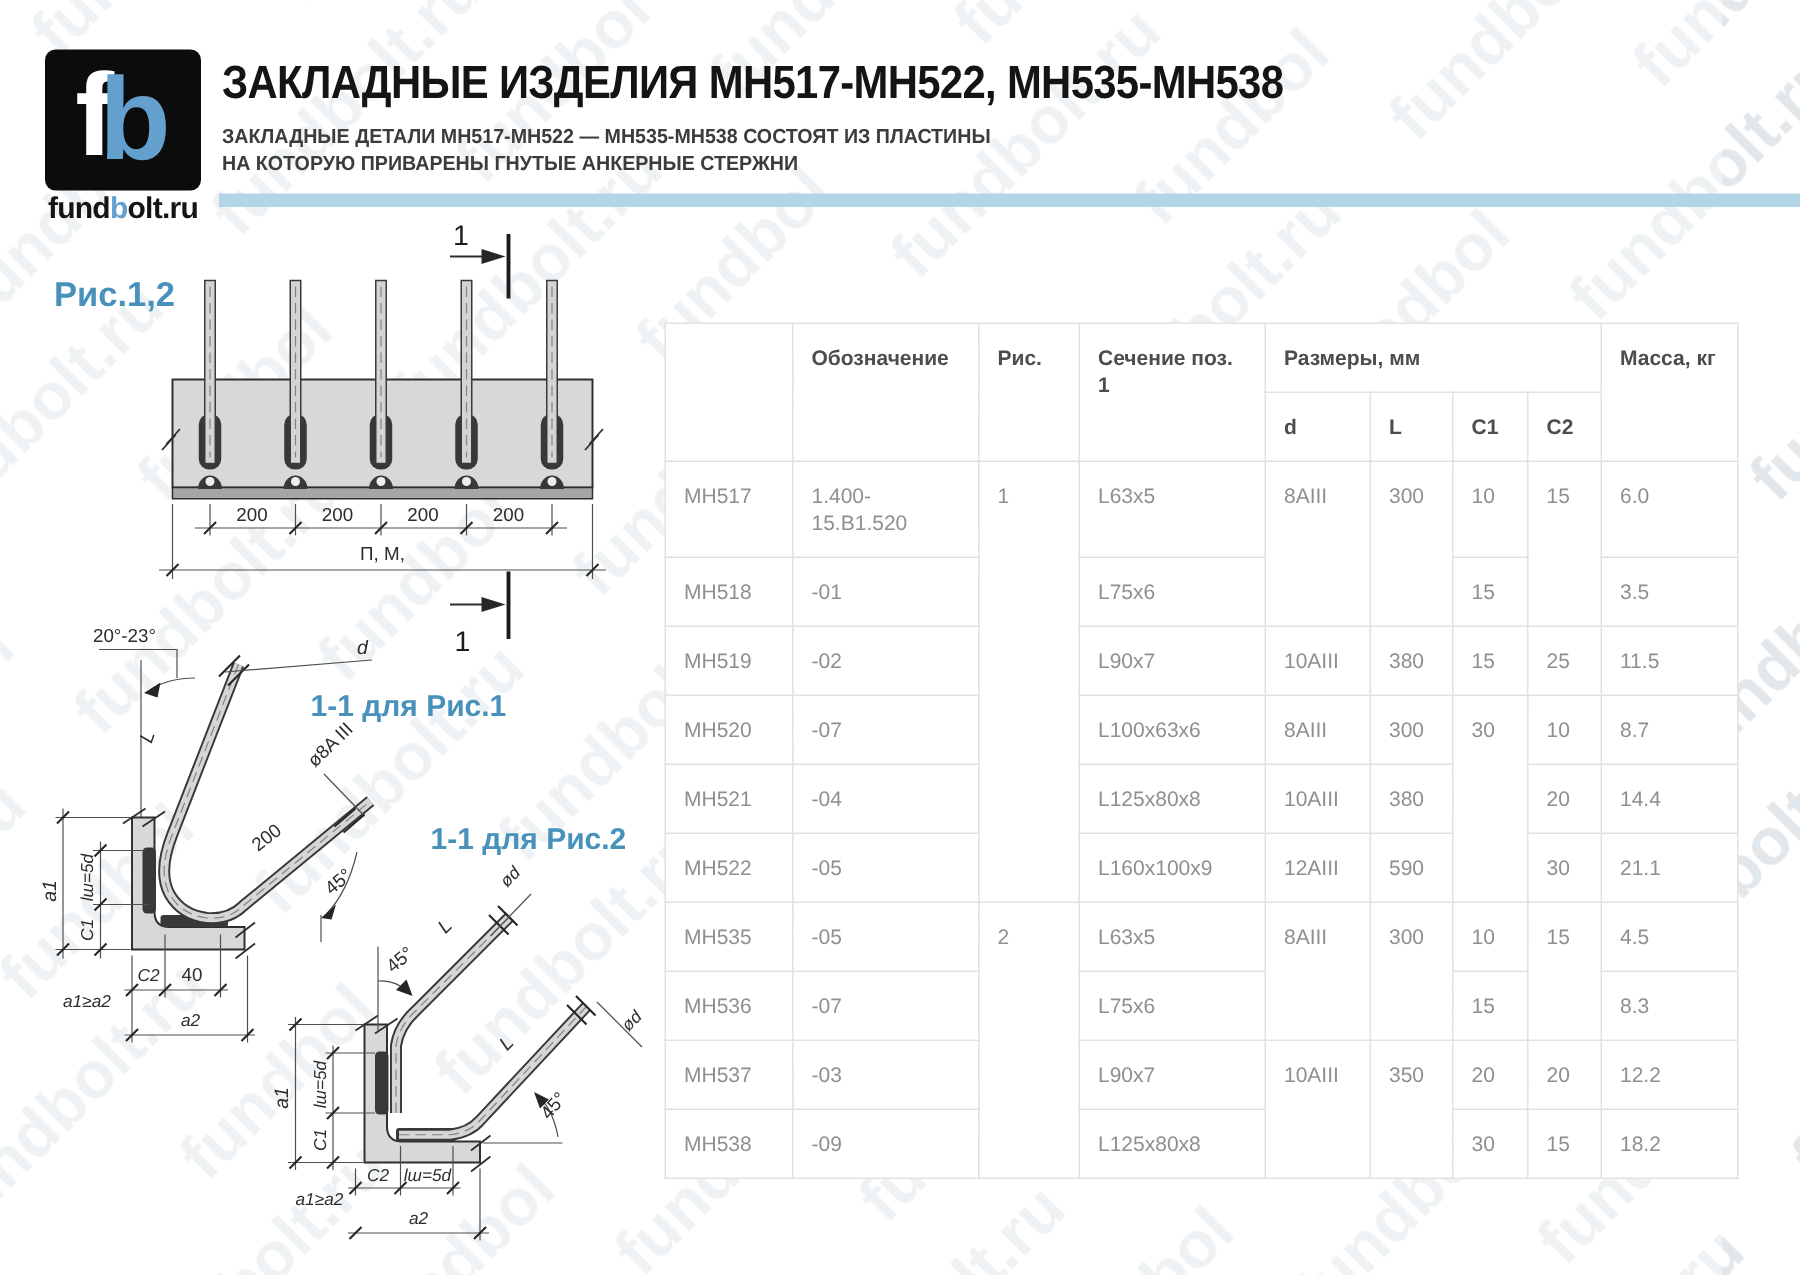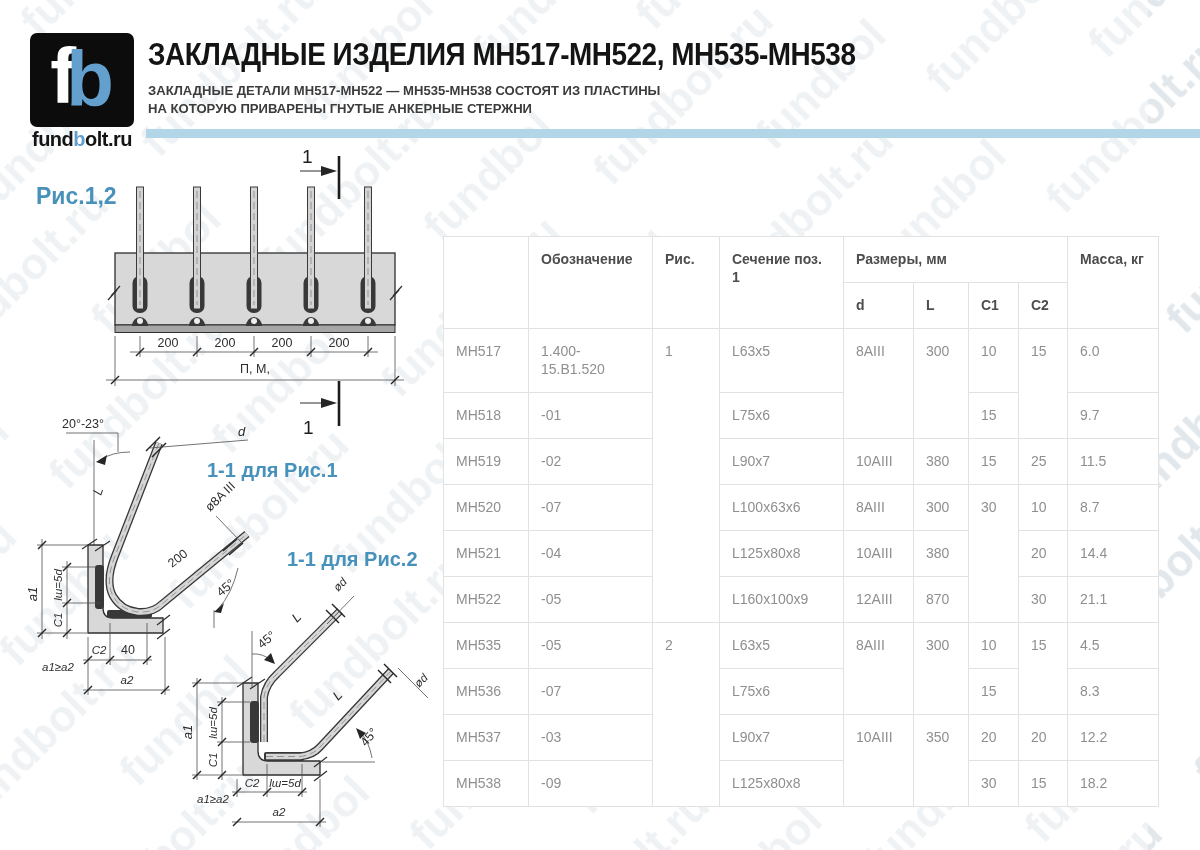--- a/index.html
+++ b/index.html
@@ -18,21 +18,21 @@
   .logo-domain{position:absolute;left:22px;top:128px;width:120px;text-align:center;
     font-size:20px;font-weight:bold;color:#141414;letter-spacing:-.5px;z-index:2;}
   .logo-domain .b{color:#64a0ce;}
   .page-title{position:absolute;left:148px;top:37px;font-size:31px;font-weight:bold;color:#141414;
     letter-spacing:-.5px;white-space:nowrap;transform:scaleX(.9);transform-origin:0 50%;z-index:2;}
   .page-subtitle{position:absolute;left:148px;top:82px;font-size:13.5px;font-weight:bold;color:#3c3c3c;
     line-height:18px;transform:scaleX(.97);transform-origin:0 0;z-index:2;}
   .blue-bar{position:absolute;left:146px;top:129px;width:1054px;height:9px;background:#b2d5e7;z-index:1;}
   
   .spec-table{position:absolute;left:443px;top:215px;z-index:2;border-collapse:collapse;table-layout:fixed;
-    font-size:14px;line-height:18px;margin-top:21px;}
+    font-size:14px;line-height:18px;}
   .spec-table th,.spec-table td{border:1px solid #e2e2e2;background:#ffffff;vertical-align:top;
     text-align:left;padding:13px 12px 14px 12px;overflow:hidden;}
   .spec-table th{color:#4d4d4d;font-weight:bold;}
   .spec-table td{color:#8f8f8f;font-weight:normal;}
   
   .draw{position:absolute;left:0;top:140px;z-index:2;}
   .plate{fill:#d8d8d8;stroke:#2e2e2e;stroke-width:1.3;}
   .strip{fill:#a6a6a6;stroke:#2e2e2e;stroke-width:1;}
   .rod{fill:#d4d4d4;stroke:#3a3a3a;stroke-width:1;}
   .weld{fill:#383838;stroke:none;}
@@ -353,21 +353,21 @@
         <td rowspan="2">300</td>
         <td>10</td>
         <td rowspan="2">15</td>
         <td>6.0</td>
       </tr>
       <tr>
         <td>МН518</td>
         <td>-01</td>
         <td>L75x6</td>
         <td>15</td>
-        <td>9.7</td>
+        <td>3.5</td>
       </tr>
       <tr>
         <td>МН519</td>
         <td>-02</td>
         <td>L90x7</td>
         <td>10AIII</td>
         <td>380</td>
         <td>15</td>
         <td>25</td>
         <td>11.5</td>
@@ -389,21 +389,21 @@
         <td>10AIII</td>
         <td>380</td>
         <td>20</td>
         <td>14.4</td>
       </tr>
       <tr>
         <td>МН522</td>
         <td>-05</td>
         <td>L160x100x9</td>
         <td>12AIII</td>
-        <td>870</td>
+        <td>590</td>
         <td>30</td>
         <td>21.1</td>
       </tr>
       <tr>
         <td>МН535</td>
         <td>-05</td>
         <td rowspan="4">2</td>
         <td>L63x5</td>
         <td rowspan="2">8AIII</td>
         <td rowspan="2">300</td>

